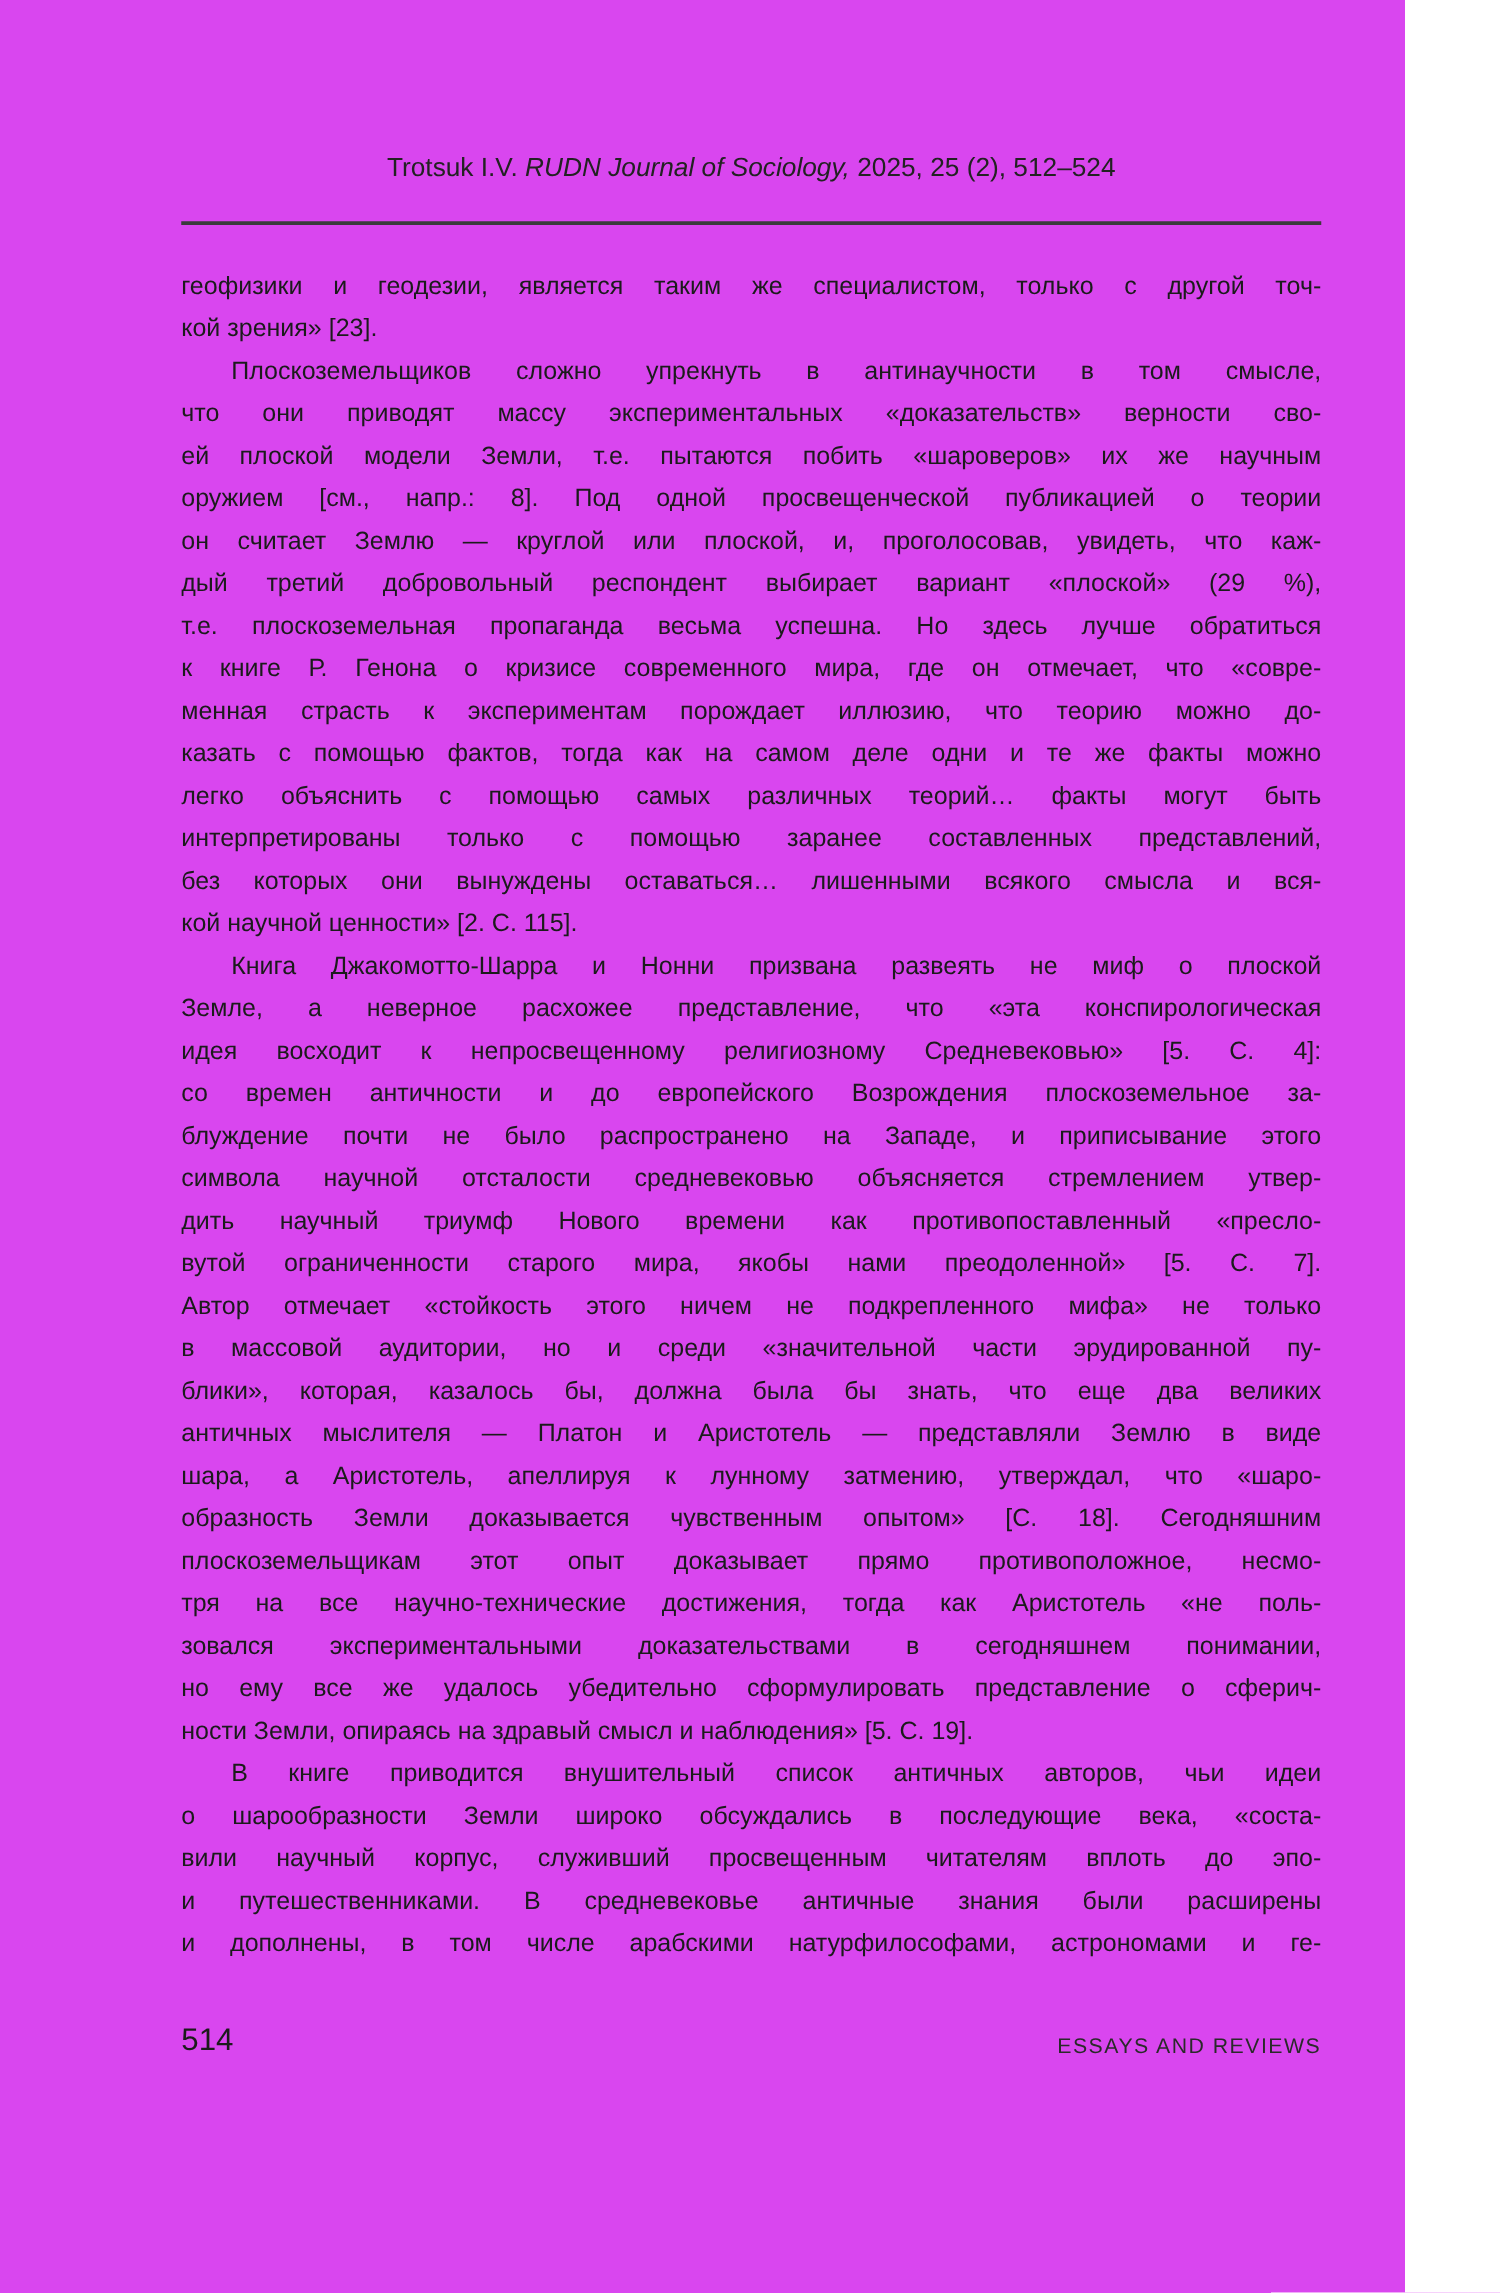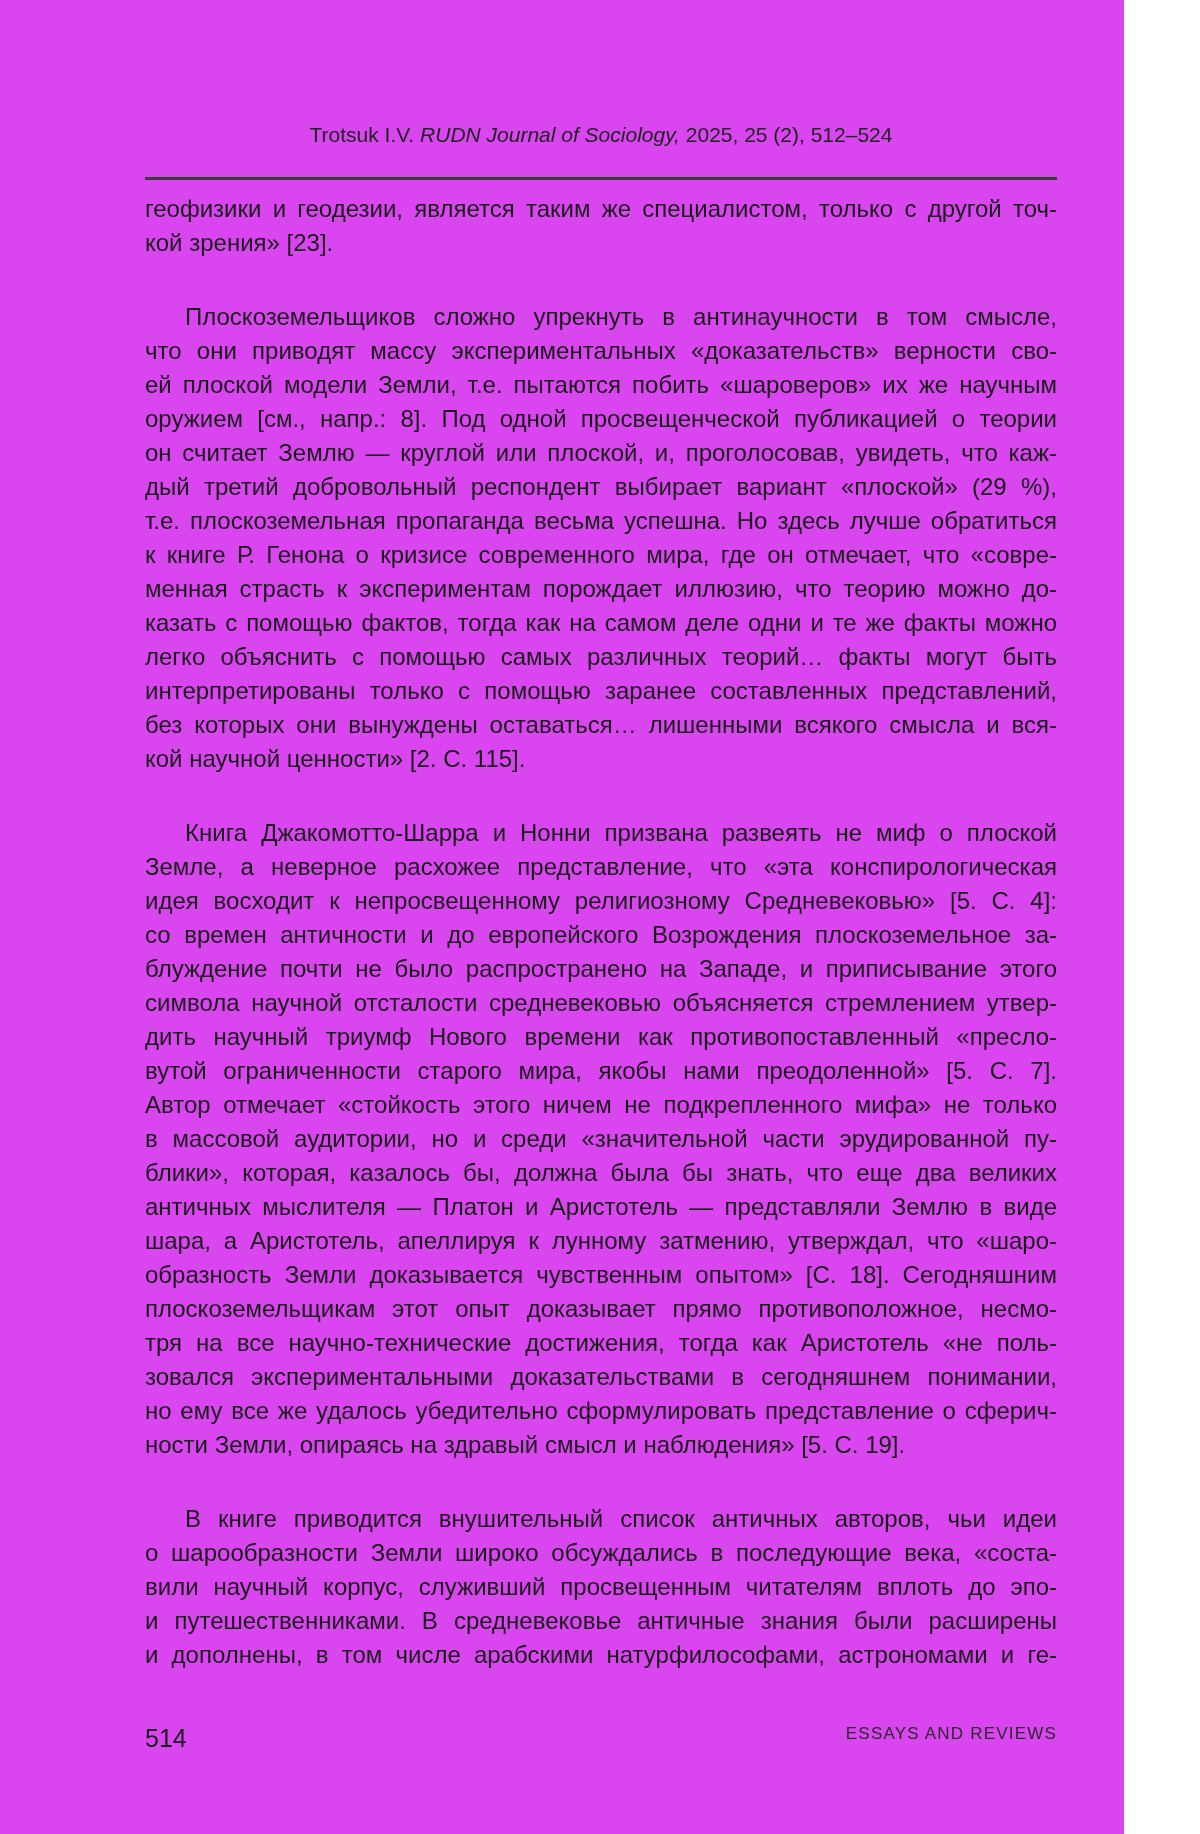--- a/index.html
+++ b/index.html
@@ -27,42 +27,42 @@
   .head-rule {
     position: absolute;
     top: 177px;
     left: 145px;
     width: 912px;
     height: 3px;
     background: #3b3b3b;
   }
   .article-body {
     position: absolute;
-    top: 192px;
+    top: 212px;
     left: 145px;
     width: 912px;
-    font-size: 24px;
+    font-size: 20px;
   }
   .line {
     height: 34px;
     line-height: 34px;
     text-align: justify;
     text-align-last: justify;
     overflow: hidden;
   }
-  .line.indent { padding-left: 40px; margin-top: 40px; }
+  .line.indent { padding-left: 40px; }
   .line.last { text-align-last: left; }
   .footer {
     position: absolute;
-    top: 1724px;
+    top: 1618px;
     left: 145px;
     width: 912px;
     display: flex;
     justify-content: space-between;
-    align-items: flex-start;
+    align-items: flex-end;
   }
   .page-number {
     font-size: 25px;
     color: #1b1b1b;
   }
   .section-label {
     font-size: 17px;
     letter-spacing: 1.2px;
     color: #2a2a2a;
   }

